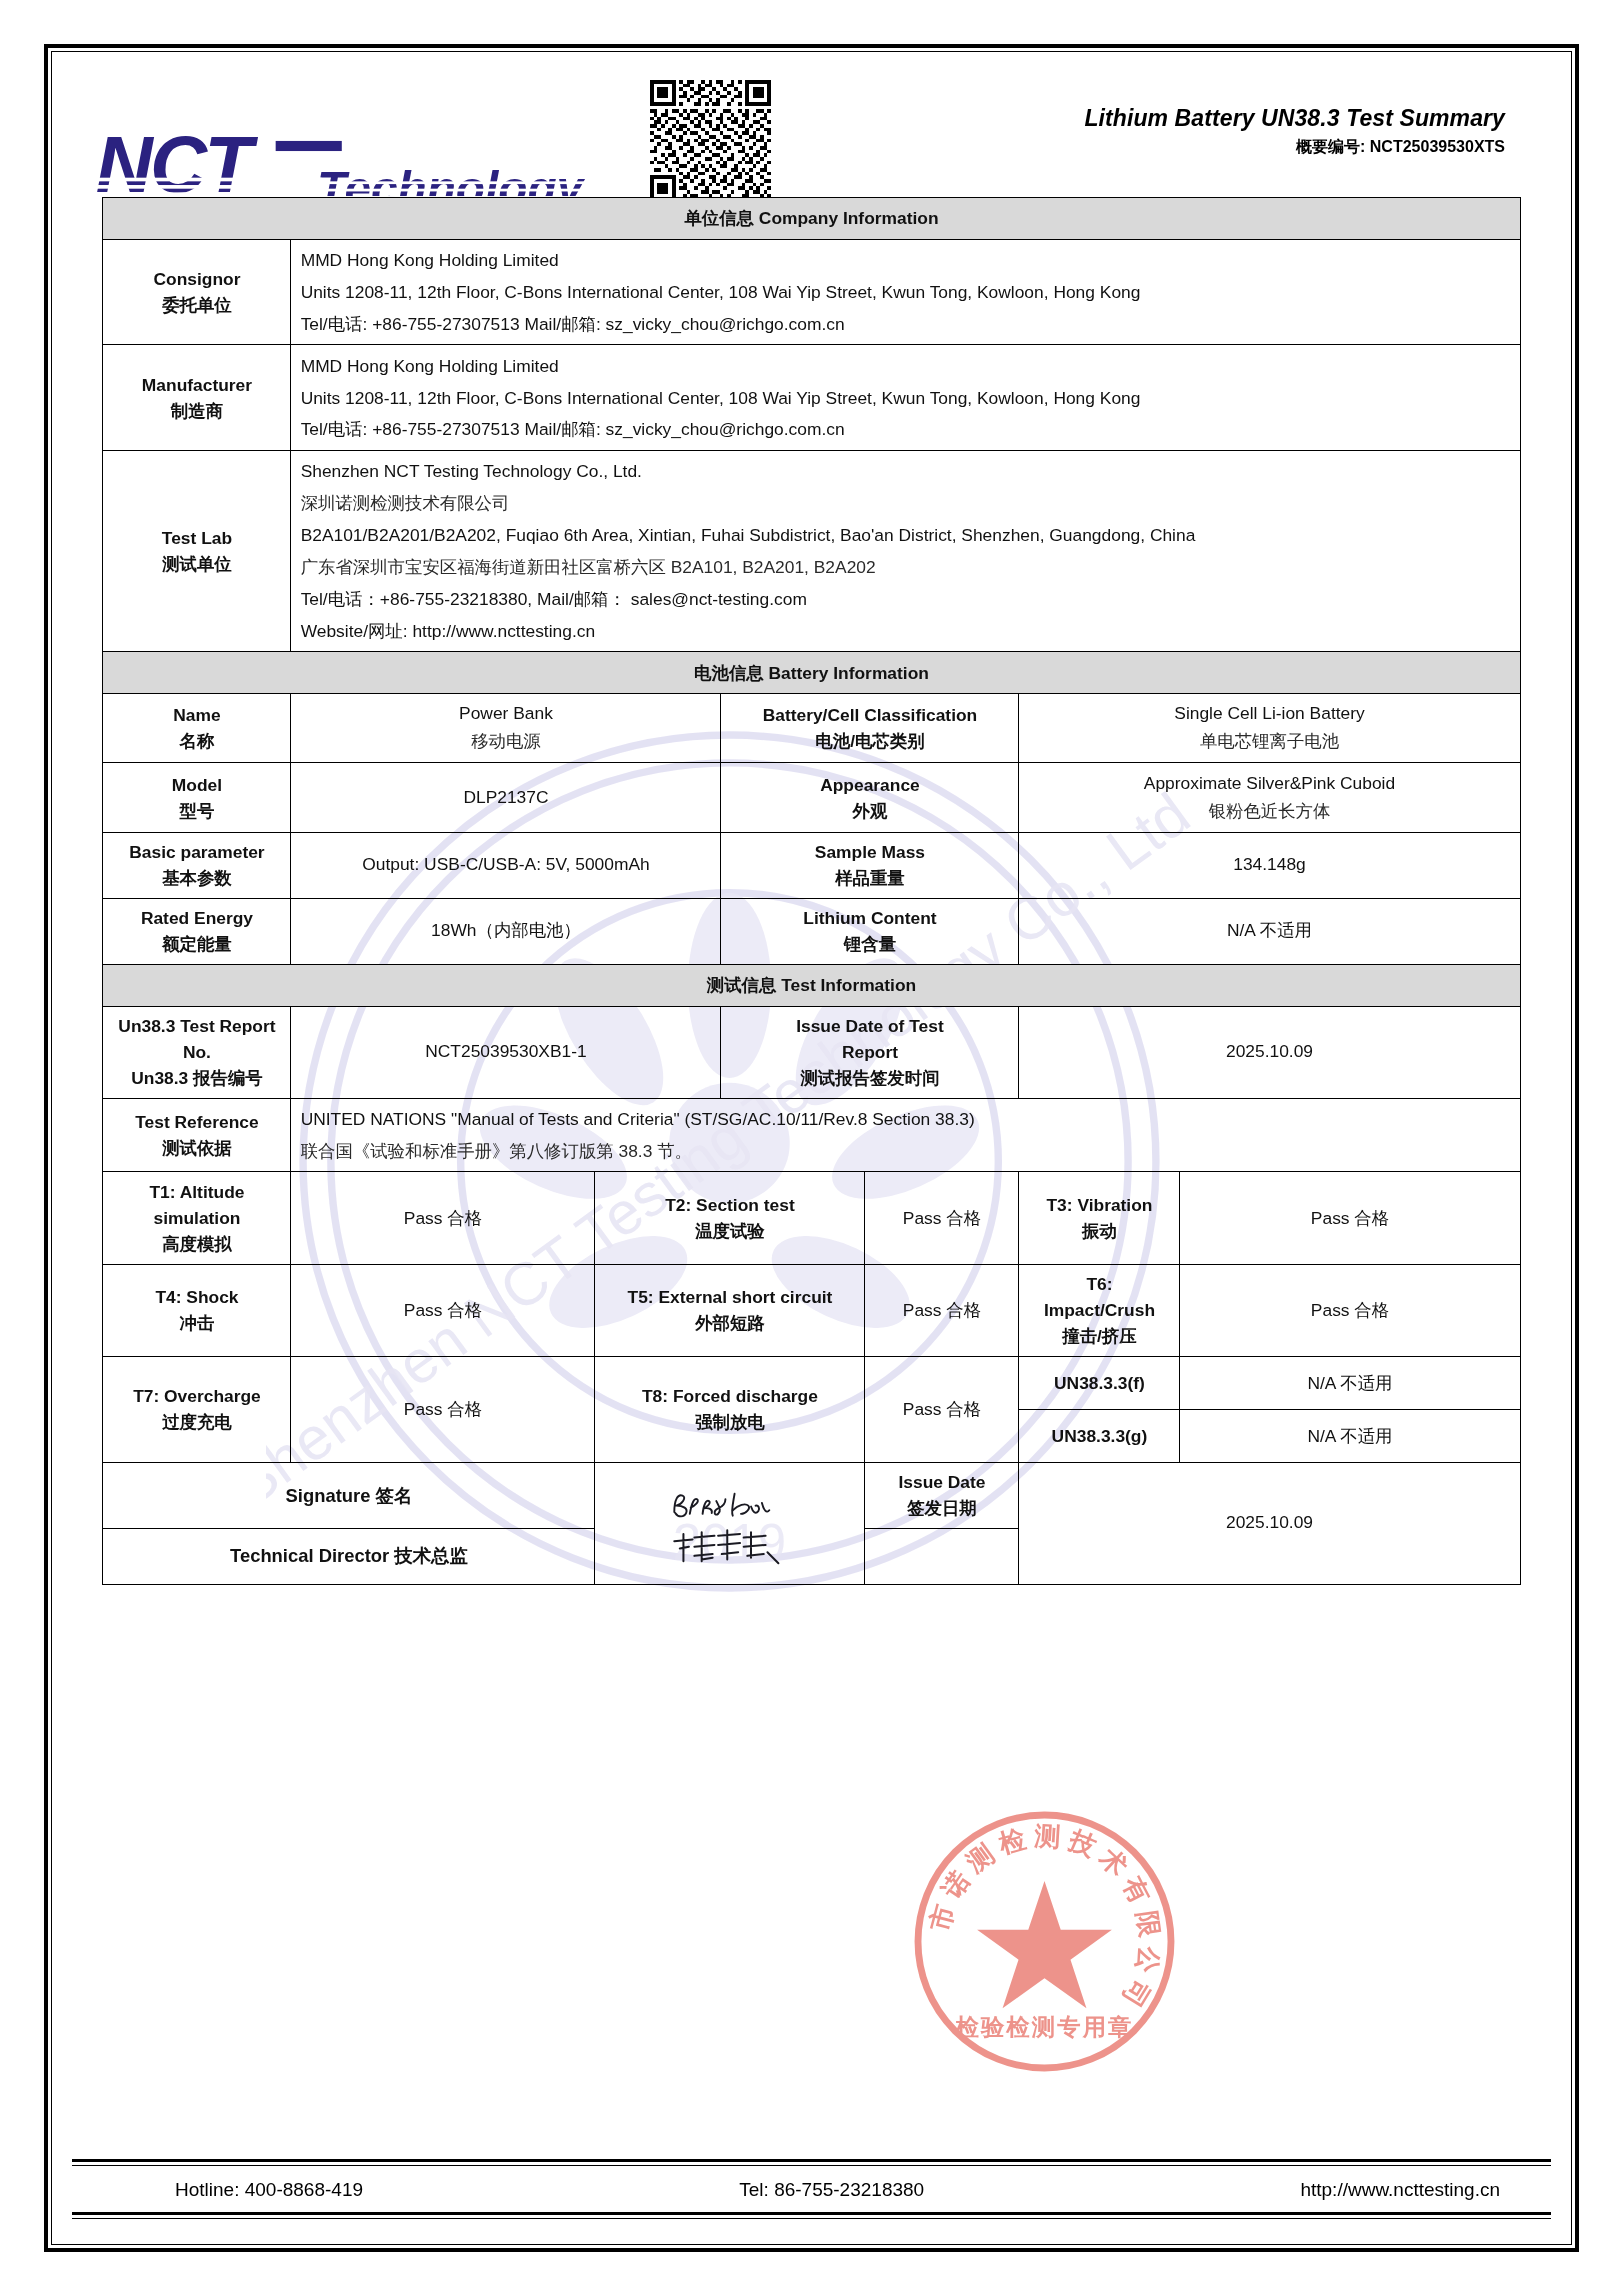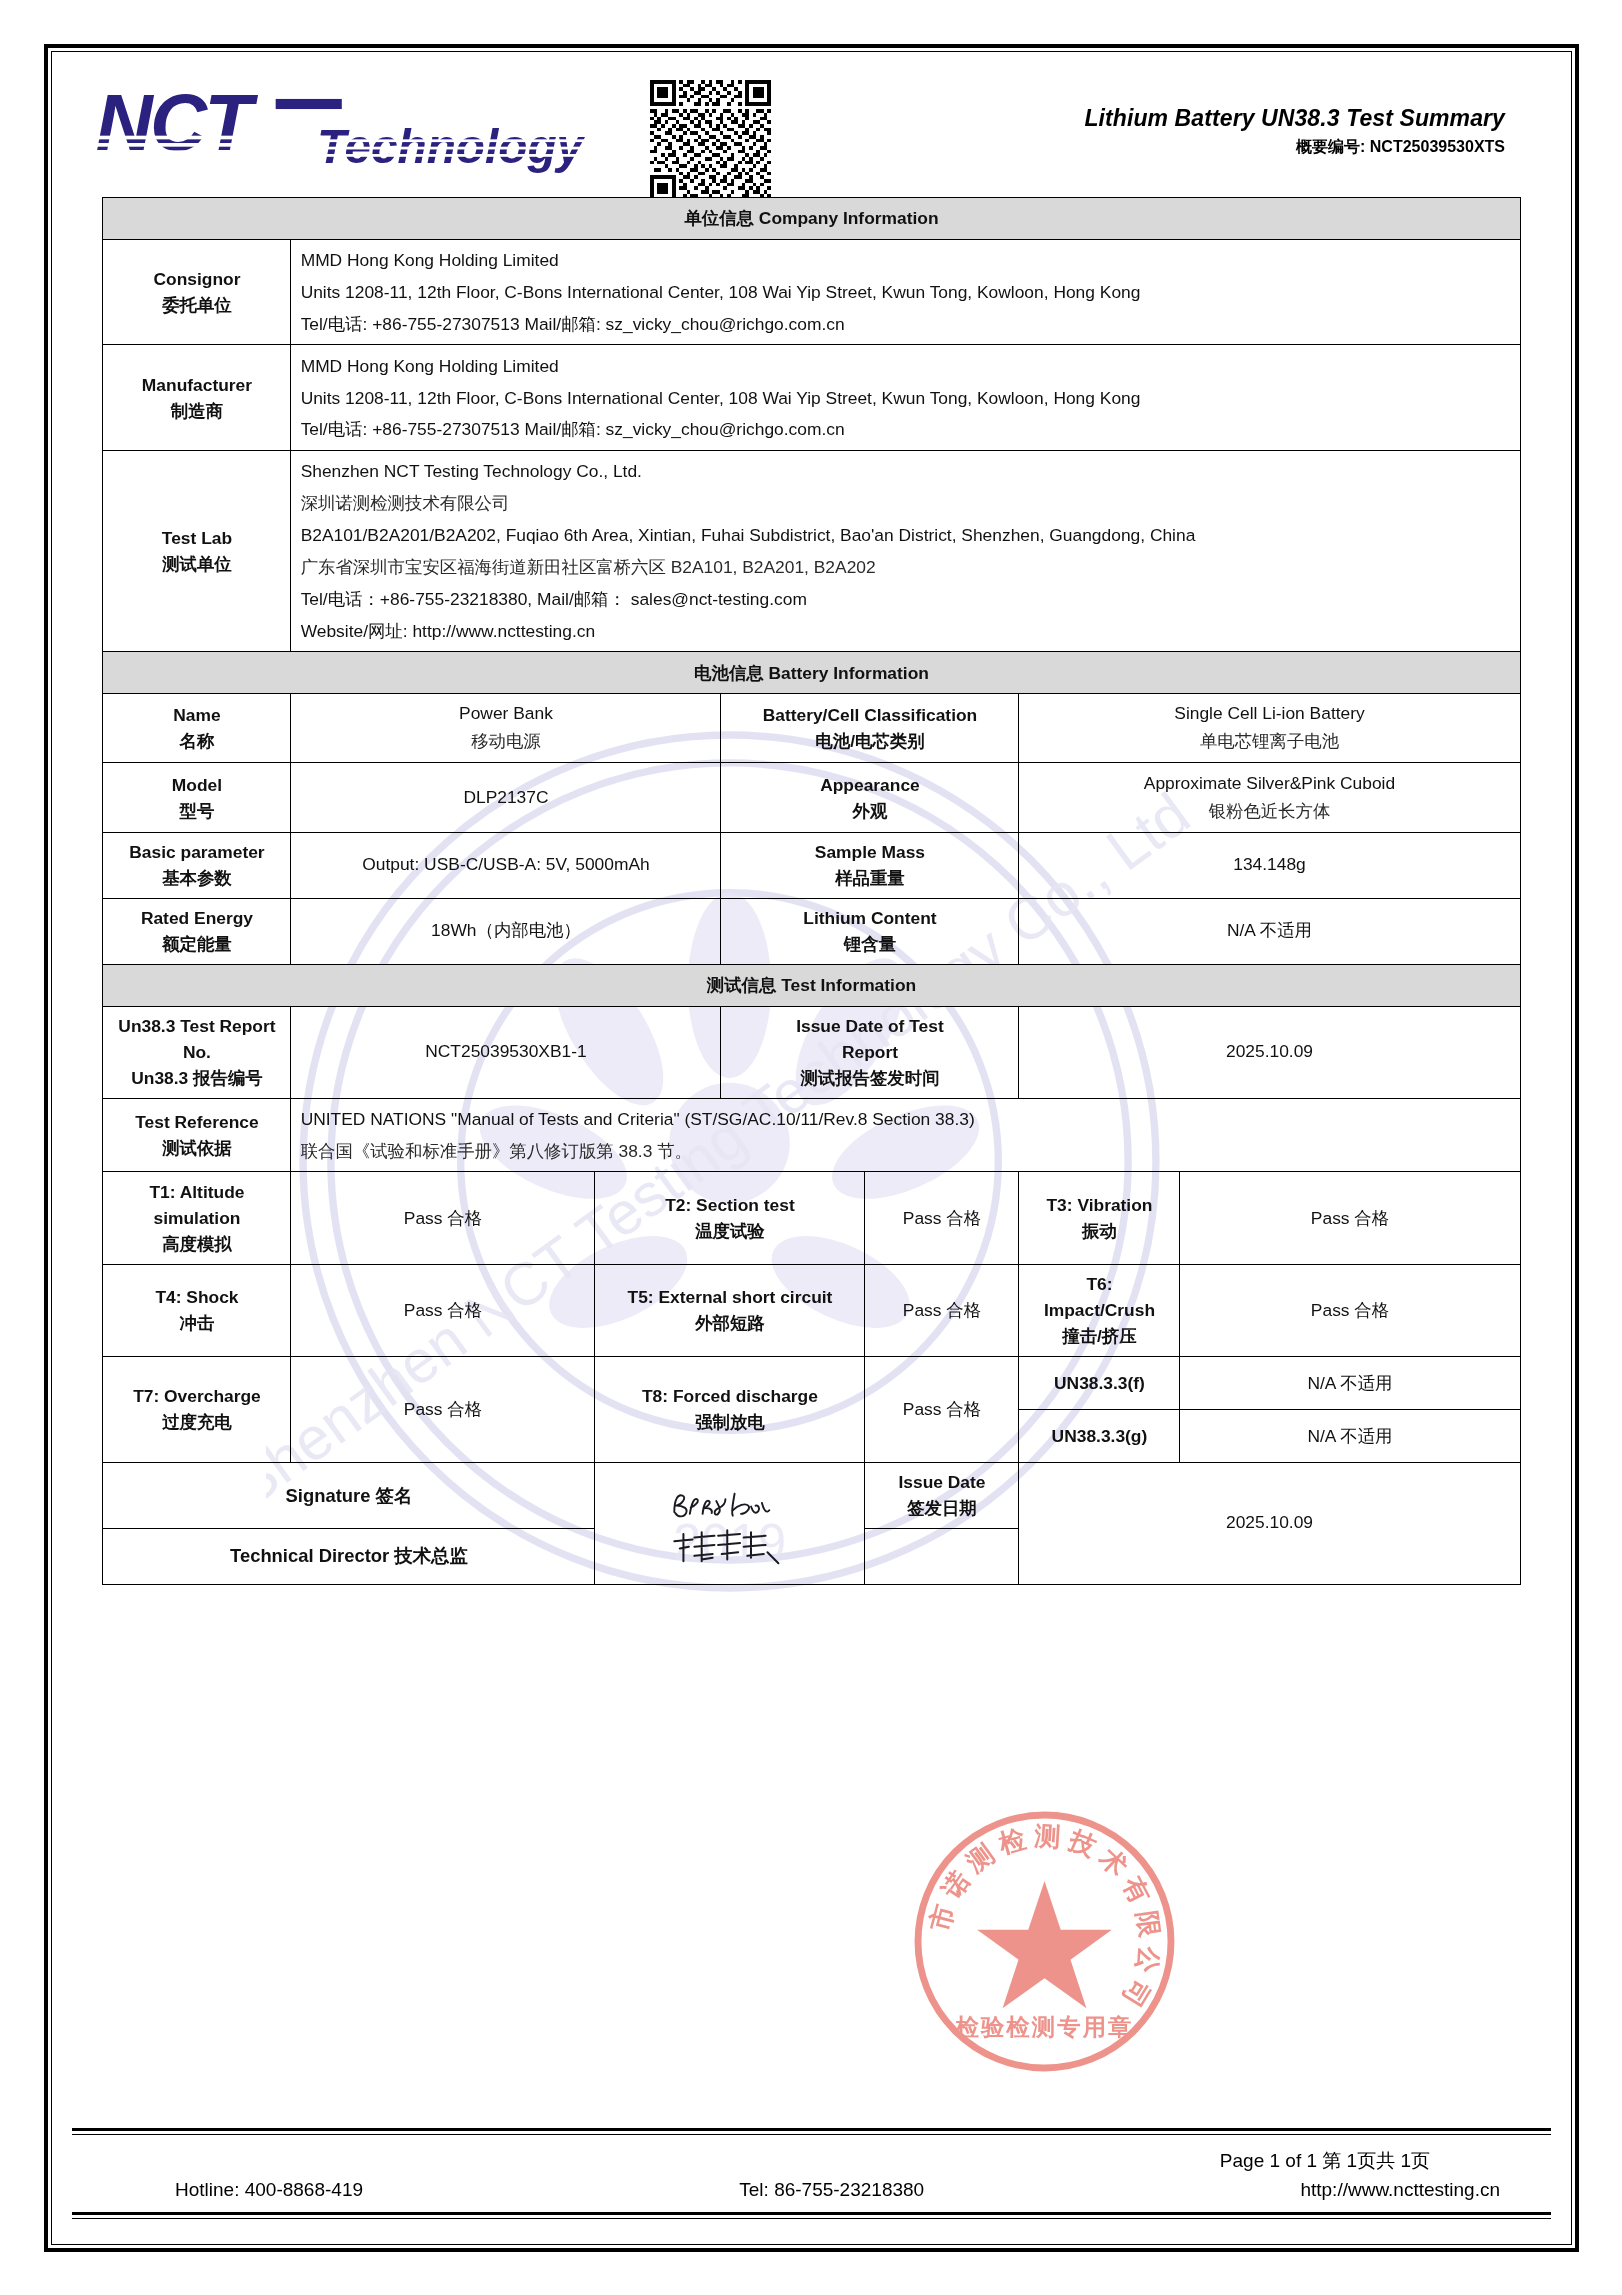--- a/index.html
+++ b/index.html
@@ -28,21 +28,21 @@
   }
 
   
   .header{
     display:flex;align-items:flex-start;
     height:108px;
     padding:11px 20px 0 20px;
     box-sizing:border-box;
   }
   .logo{
-    width:551px;flex:0 0 551px;position:relative;height:96px;
+    width:551px;flex:0 0 551px;position:relative;height:96px;margin-top:42px;
   }
   .logo svg{display:block}
   .qr{
     flex:0 0 121px;width:121px;height:121px;margin-top:-3.7px;margin-left:7.3px;
   }
   .qr svg{display:block}
   .header-right{
     flex:1;text-align:right;padding-top:20px;padding-right:26px;
     font-size:0;
   }
@@ -739,21 +739,20 @@
       <text font-family="'DejaVu Sans',sans-serif" font-size="19" font-weight="bold" fill="#E8766B" letter-spacing="5">
         <textPath href="#ringpath" startOffset="26%" text-anchor="middle">深圳市诺测检测技术有限公司</textPath>
       </text>
       <polygon fill="#E8766B" points="100,56 111.8,91.4 149,91.4 118.9,113.2 130.5,148.6 100,126.7 69.5,148.6 81.1,113.2 51,91.4 88.2,91.4"></polygon>
       <text x="100" y="168" text-anchor="middle" font-family="'DejaVu Sans',sans-serif" font-size="17" font-weight="bold" fill="#E8766B" letter-spacing="1.5">检验检测专用章</text>
     </svg>
   </div>
 
   <div class="footer-wrap">
     <div class="foot-rule"></div>
-    <div class="page-no">Page 1 of 1 第 1页共 1页</div>
     <div class="foot-line">
       <span>Hotline: 400-8868-419</span>
       <span>Tel: 86-755-23218380</span>
       <span>http://www.ncttesting.cn</span>
     </div>
     <div class="foot-rule2"></div>
   </div>
 
 </div>
 

